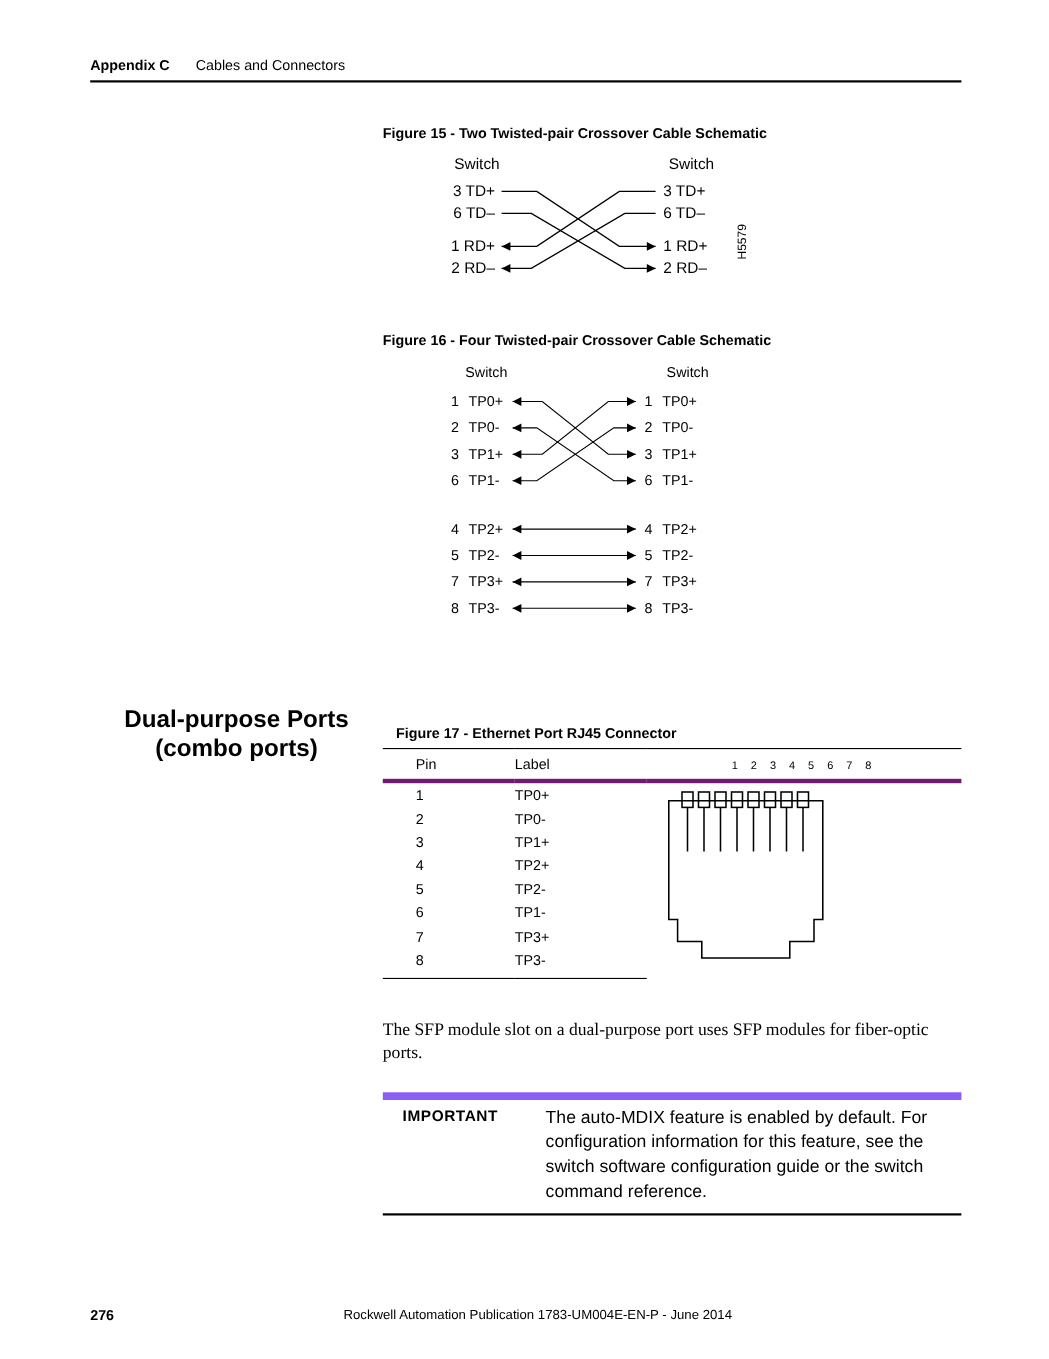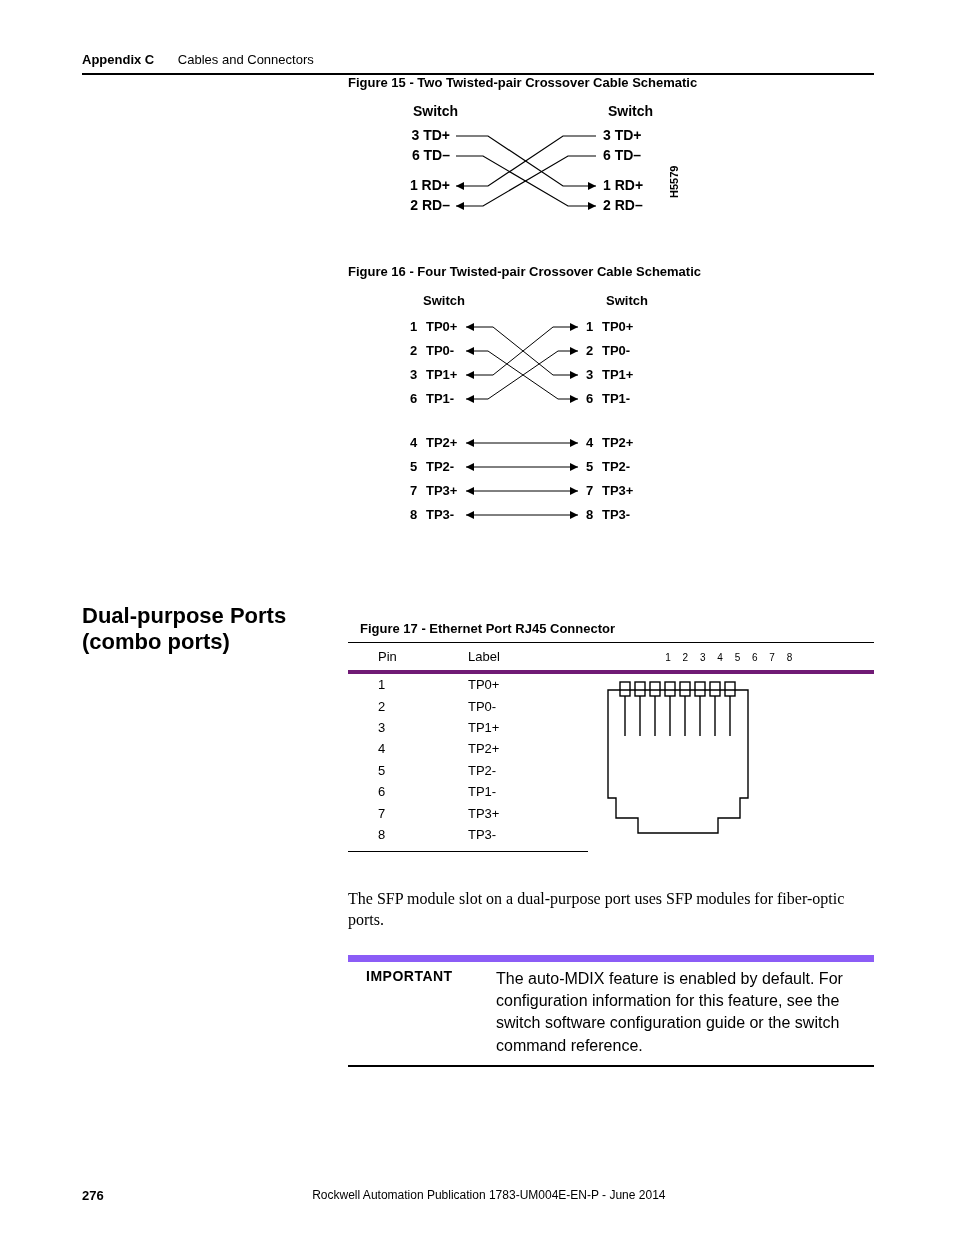--- a/index.html
+++ b/index.html
@@ -1,27 +1,27 @@
 <!DOCTYPE html>
 <html><head>
 <meta charset="utf-8">
 <style>
   @page { size: 954px 1235px; margin: 0; }
   html, body { margin: 0; padding: 0; width: 954px; height: 1235px; background: #fff; font-family: Georgia, 'Times New Roman', serif; color: #000; }
   .page { position: relative; width: 954px; height: 1231px; padding: 52px 80px 40px 82px; box-sizing: border-box; }
   .hdr { font-family: Arial, Helvetica, sans-serif; font-size: 13px; color: #000; }
   .hdr b { font-weight: bold; margin-right: 20px; }
   .hdr-rule { border: none; border-top: 2px solid #000; margin: 6px 0 0 0; }
-  .main { }
+  .main { margin-top: 38px; }
   .figcap { font-family: Arial, Helvetica, sans-serif; font-size: 13px; font-weight: bold; margin-left: 266px; margin-bottom: 8px; }
   .figcap2 { font-family: Arial, Helvetica, sans-serif; font-size: 13px; font-weight: bold; margin-left: 266px; margin-top: 26px; margin-bottom: 8px; }
-  .dia-wrap { margin-left: 266px; font-weight: bold; }
+  .dia-wrap { margin-left: 266px; }
   svg { display: block; }
   .twocol { display: flex; margin-top: 46px; }
-  .leftcol { width: 266px; flex: 0 0 266px; }
+  .leftcol { width: 266px; flex: 0 0 266px; text-align: center; }
   .rightcol { flex: 1; }
   .section-title { font-family: Arial, Helvetica, sans-serif; font-size: 22px; font-weight: bold; line-height: 1.2; }
   .body-para { font-family: Georgia, 'Times New Roman', serif; font-size: 16px; line-height: 1.35; }
   .figcap3 { font-family: Liberation Sans, sans-serif; font-size: 13px; font-weight: bold; margin-top: 18px; margin-bottom: 6px; padding-left: 12px; }
   table.rj { width: 100%; border-collapse: collapse; font-family: Arial, Helvetica, sans-serif; font-size: 13px; }
   table.rj th { font-weight: normal; text-align: left; border-top: 1px solid #000; border-bottom: 4px solid #701a75; padding: 6px 0; }
   table.rj td { padding: 3px 0; }
   table.rj td.pin { padding-left: 30px; width: 90px; }
   table.rj td.lbl { width: 120px; }
   table.rj tr.last td { border-bottom: 1px solid #000; padding-bottom: 8px; }

